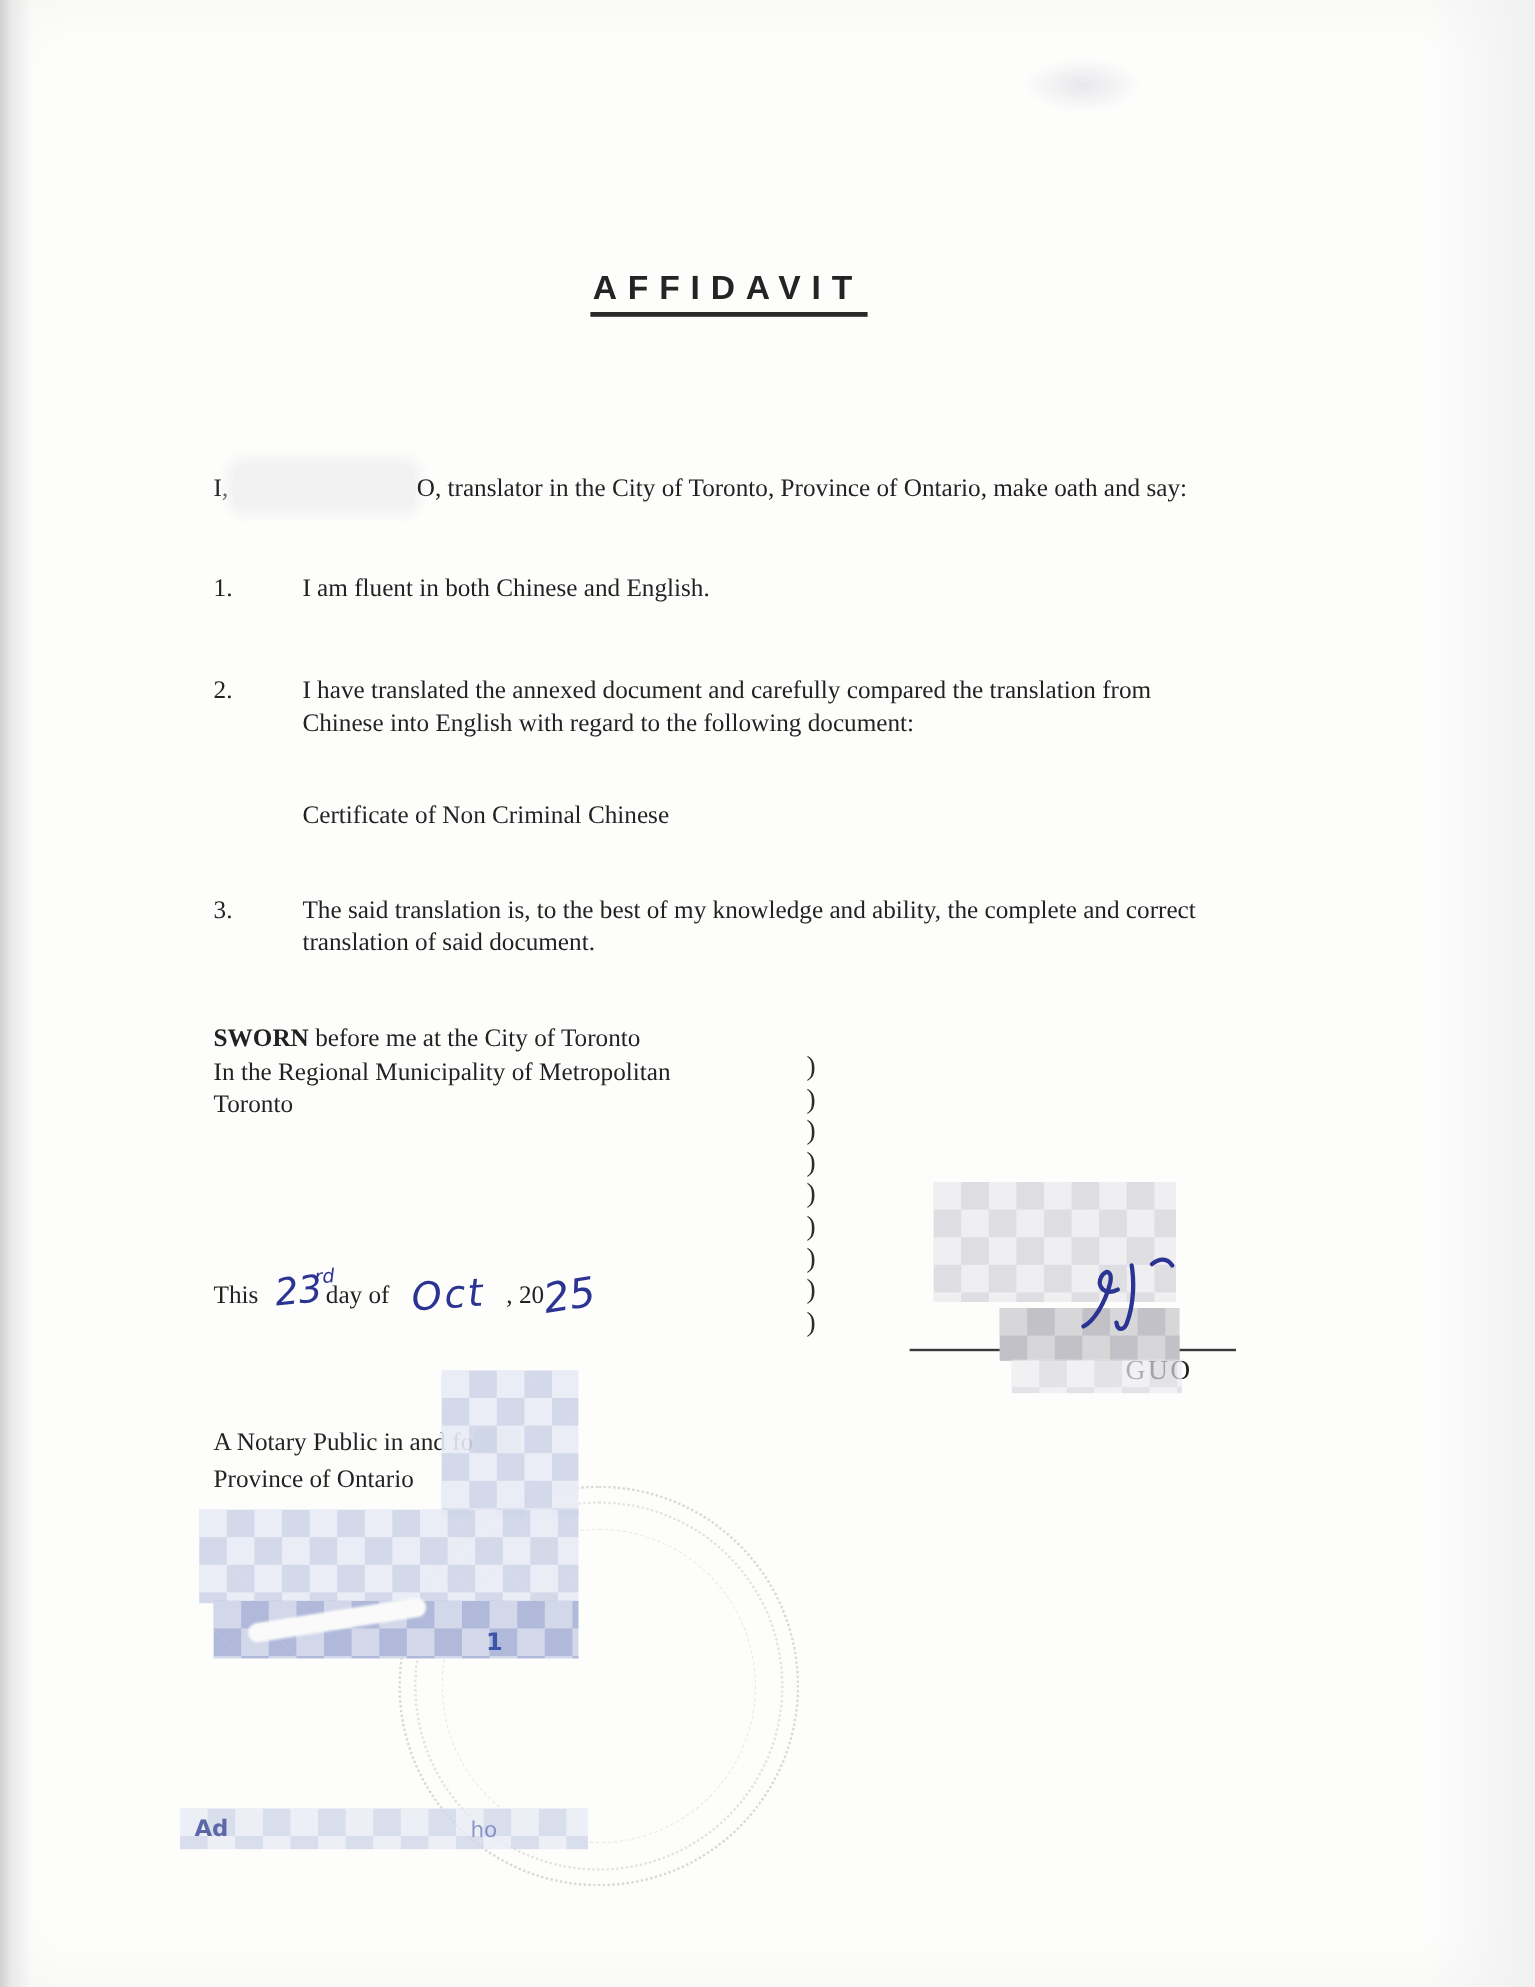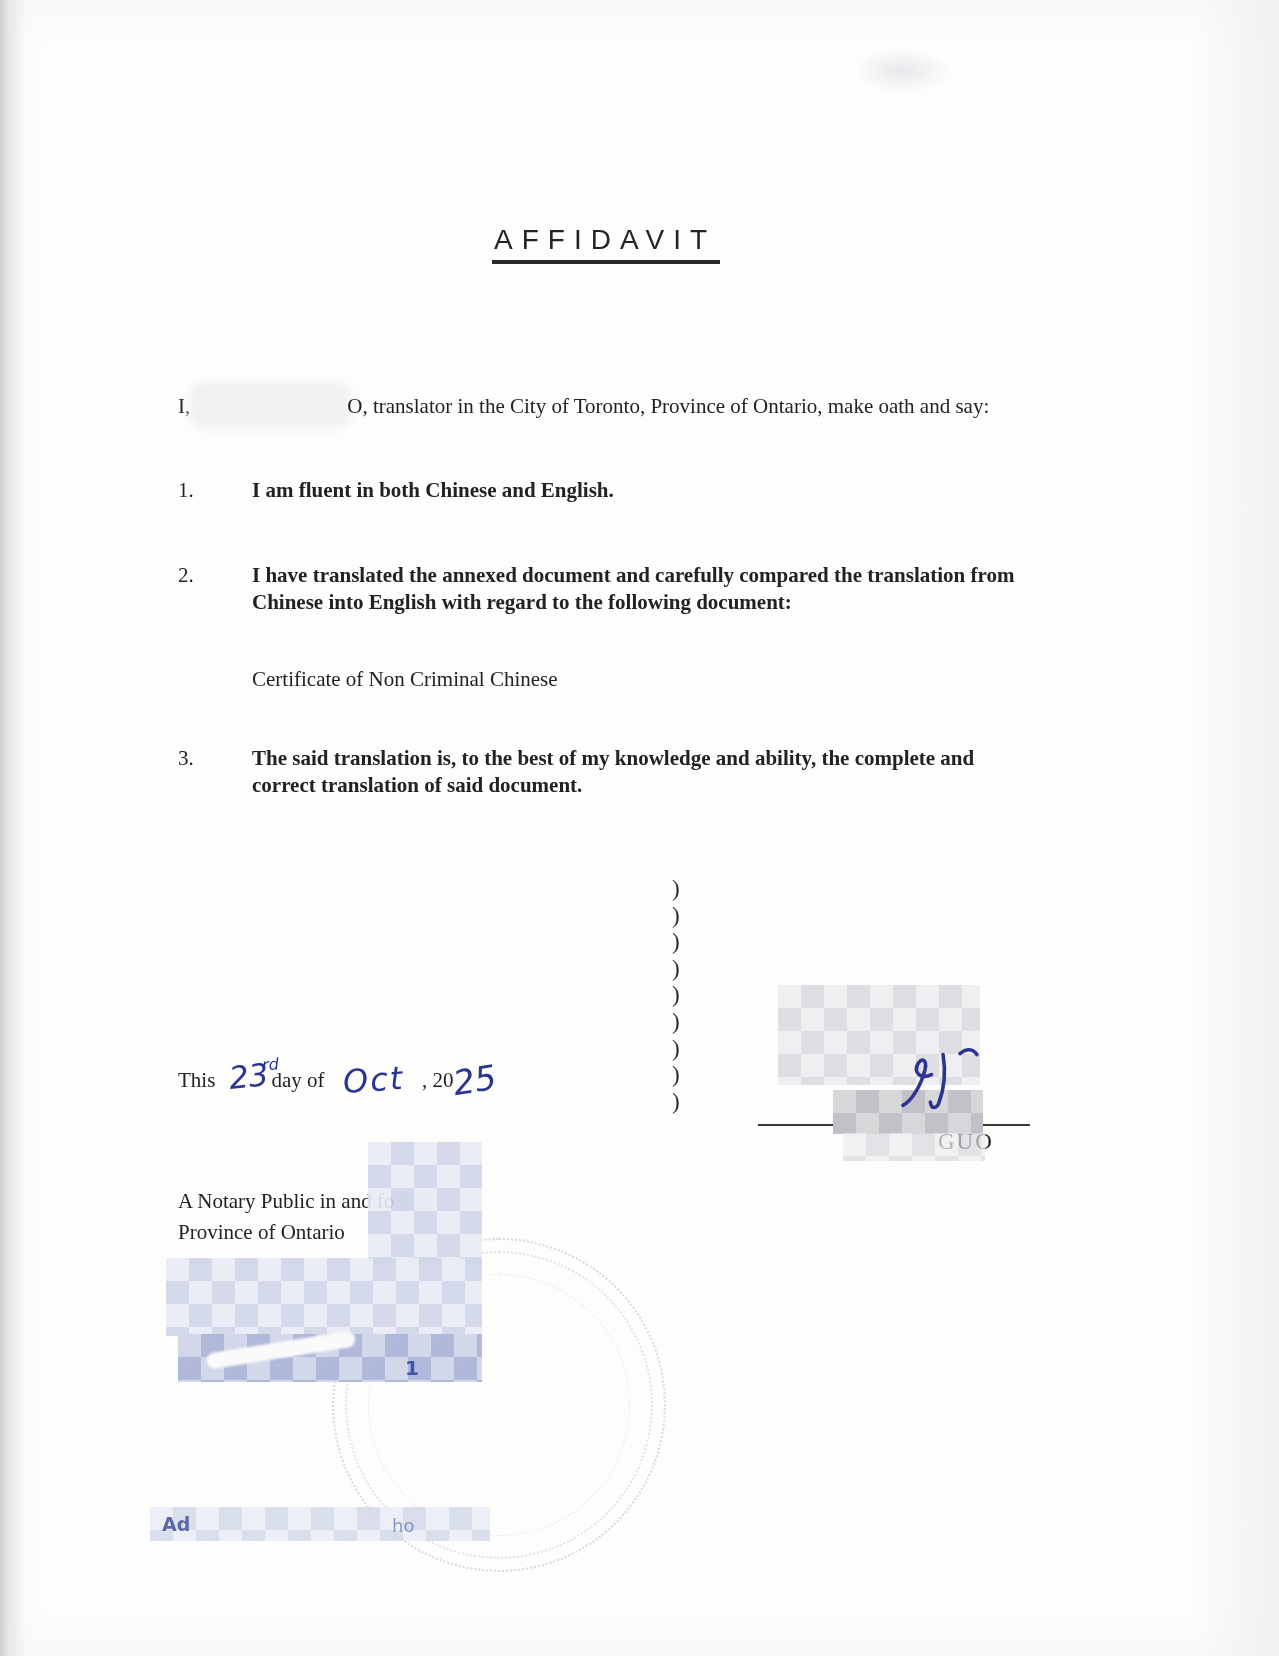--- a/index.html
+++ b/index.html
@@ -25,38 +25,38 @@
   }
   .right-shade{
     position:absolute;right:0;top:0;width:90px;height:100%;
     background:linear-gradient(270deg,#f1f1f3 0,rgba(253,253,252,0) 100%);
   }
 
   
   .title{
     position:absolute;left:492px;top:224px;
     font-family:"Liberation Sans", sans-serif;
-    font-weight:normal;font-size:28px;letter-spacing:9px;color:#242424;
+    font-weight:bold;font-size:28px;letter-spacing:9px;color:#242424;
     padding:0 4px 4px 2px;border-bottom:4px solid #2a2a2a;
   }
 
   
   .intro{
     position:absolute;left:178px;top:366px;width:862px;
     font-size:21px;line-height:27px;
   }
   .name-blur{
     display:inline-block;width:150px;height:36px;
     margin:0 2px -10px 5px;background:#f2f2f2;border-radius:9px;
     box-shadow:0 0 9px 6px rgba(241,241,241,.95);
   }
   .item{position:absolute;left:178px;display:flex;font-size:21px;line-height:26.5px;}
   .item-1{top:477px}.item-2{top:562px}.item-3{top:745px}
   .item-num{width:74px;}
-  .item-text{width:774px;font-weight:bold;}
+  .item-text{width:774px;}
   .doc-name{position:absolute;left:252px;top:667px;font-size:21px;}
 
   .sworn{position:absolute;left:178px;top:852px;width:490px;font-size:21px;line-height:27.5px;}
   .sworn b{font-weight:bold;}
 
   .parens{
     position:absolute;left:672px;top:876px;
     font-size:23px;line-height:26.6px;white-space:pre-line;color:#2b2b2b;
   }
 
@@ -173,20 +173,24 @@
     <span class="item-text">I have translated the annexed document and carefully compared the translation from Chinese into English with regard to the following document:</span>
   </div>
 
   <div class="doc-name">Certificate of Non Criminal Chinese</div>
 
   <div class="item item-3">
     <span class="item-num">3.</span>
     <span class="item-text">The said translation is, to the best of my knowledge and ability, the complete and correct translation of said document.</span>
   </div>
 
+  <div class="sworn"><b>SWORN</b><span> before me at the City of Toronto</span><br>
+    <span>In the Regional Municipality of Metropolitan</span><br>
+    <span>Toronto</span>
+  </div>
 
   <div class="parens">)
 )
 )
 )
 )
 )
 )
 )
 )</div>

